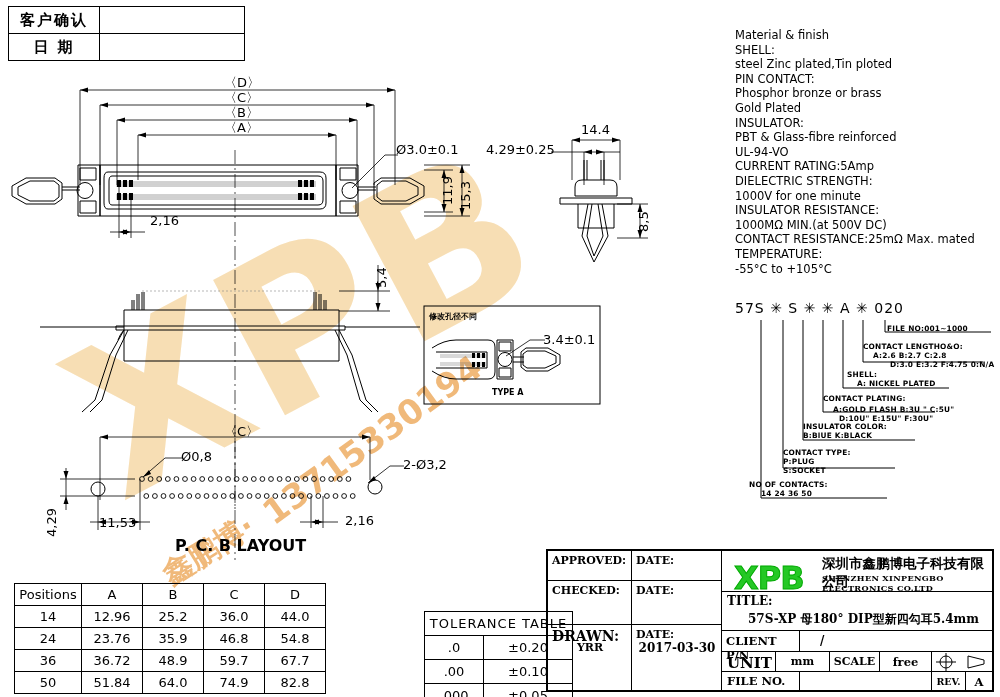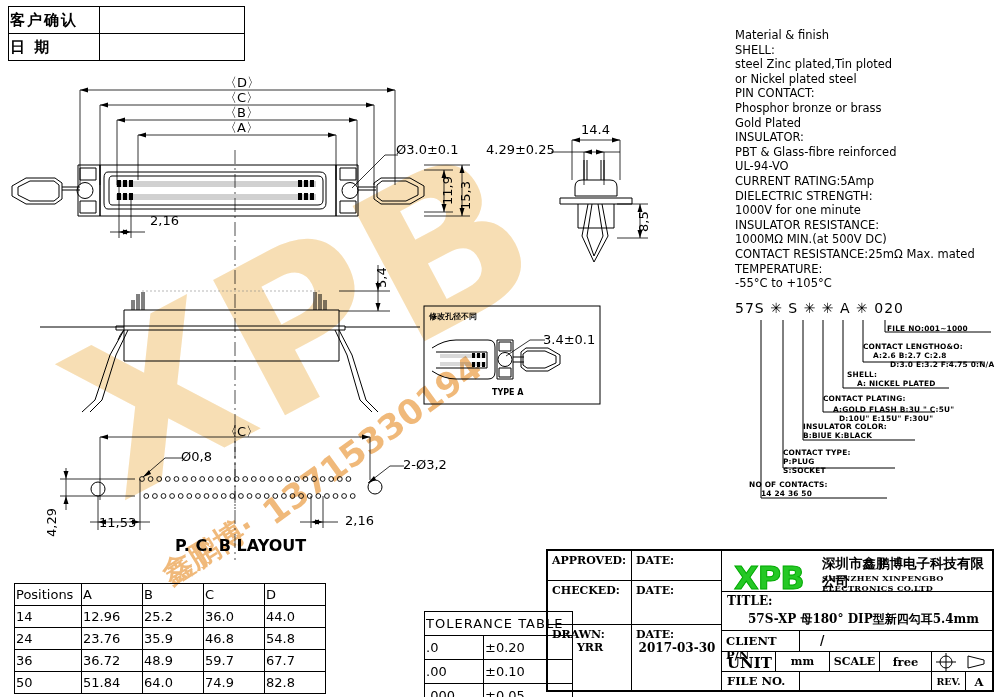--- a/index.html
+++ b/index.html
@@ -3,21 +3,21 @@
 <meta charset="utf-8">
 <title>57S-XP Connector Drawing</title>
 <style>
   html,body{margin:0;padding:0;background:#fff;}
   body{width:1000px;height:697px;position:relative;overflow:hidden;
        font-family:"DejaVu Sans","Liberation Sans",sans-serif;color:#000;}
   .abs{position:absolute;}
 
   
   table{border-collapse:collapse;}
-  .tbl td,.tbl th{border:1px solid #000;
+  .tbl td,.tbl th{border:1px solid #000;text-align:center;
       font-family:"DejaVu Sans","Liberation Sans",sans-serif;}
 
   
   #confirm-table{left:8px;top:6px;}
   #confirm-table td{height:24px;font-size:15px;font-weight:bold;}
   #confirm-table td.lbl{width:88px;letter-spacing:2px;}
   #confirm-table td.blank{width:142px;}
 
   
   #positions-table{left:14px;top:583px;}
@@ -431,21 +431,20 @@
     <td class="lbl">日   期</td>
     <td class="blank"></td>
   </tr>
 </tbody>
   </table>
 
 <div class="abs" id="spec-text">
     <div>Material &amp; finish</div>
     <div>SHELL:</div>
     <div>steel Zinc plated,Tin ploted</div>
-    <div>or Nickel plated steel</div>
     <div>PIN CONTACT:</div>
     <div>Phosphor bronze or brass</div>
     <div>Gold Plated</div>
     <div>INSULATOR:</div>
     <div>PBT &amp; Glass-fibre reinforced</div>
     <div>UL-94-VO</div>
     <div>CURRENT RATING:5Amp</div>
     <div>DIELECTRIC STRENGTH:</div>
     <div>1000V for one minute</div>
     <div>INSULATOR RESISTANCE:</div>
@@ -589,21 +588,21 @@
 </table>
 
 <div class="abs" id="title-block">
 
   <div class="cell bd-r bd-b" style="left:0;top:0;width:84px;height:30px;padding:3px 0 0 4px;font-size:11px;">APPROVED:</div>
   <div class="cell bd-r bd-b" style="left:84px;top:0;width:90px;height:30px;padding:3px 0 0 4px;font-size:11px;">DATE:</div>
 
   <div class="cell bd-r bd-b" style="left:0;top:30px;width:84px;height:44px;padding:3px 8px 0 4px;font-size:11px;">CHECKED:</div>
   <div class="cell bd-r bd-b" style="left:84px;top:30px;width:90px;height:44px;padding:3px 0 0 4px;font-size:11px;">DATE:</div>
 
-  <div class="cell bd-r" style="left:0;top:74px;width:84px;height:67px;padding:3px 0 4px 4px;font-size:11px;">DRAWN:</div>
+  <div class="cell bd-r" style="left:0;top:74px;width:84px;height:67px;padding:3px 0 4px 4px;font-size:14px;">DRAWN:</div>
   <div class="cell" style="left:0;top:90px;width:84px;height:16px;text-align:center;font-size:11px;">YRR</div>
   <div class="cell bd-r" style="left:84px;top:74px;width:90px;height:67px;padding:3px 0 0 4px;font-size:11px;">DATE:</div>
   <div class="cell" style="left:84px;top:90px;width:90px;height:16px;text-align:center;font-size:12px;">2017-03-30</div>
 
   <div class="cell bd-b" style="left:174px;top:0;width:270px;height:41px;">
     <div id="xpb-logo">XPB</div>
     <div style="position:absolute;left:100px;top:4px;font-size:13.5px;font-weight:bold;">深圳市鑫鹏博电子科技有限公司</div>
     <div style="position:absolute;left:100px;top:22px;font-size:8.2px;font-weight:bold;letter-spacing:.3px;">SHENZHEN XINPENGBO ELECTRONICS CO.LTD</div>
   </div>
 

